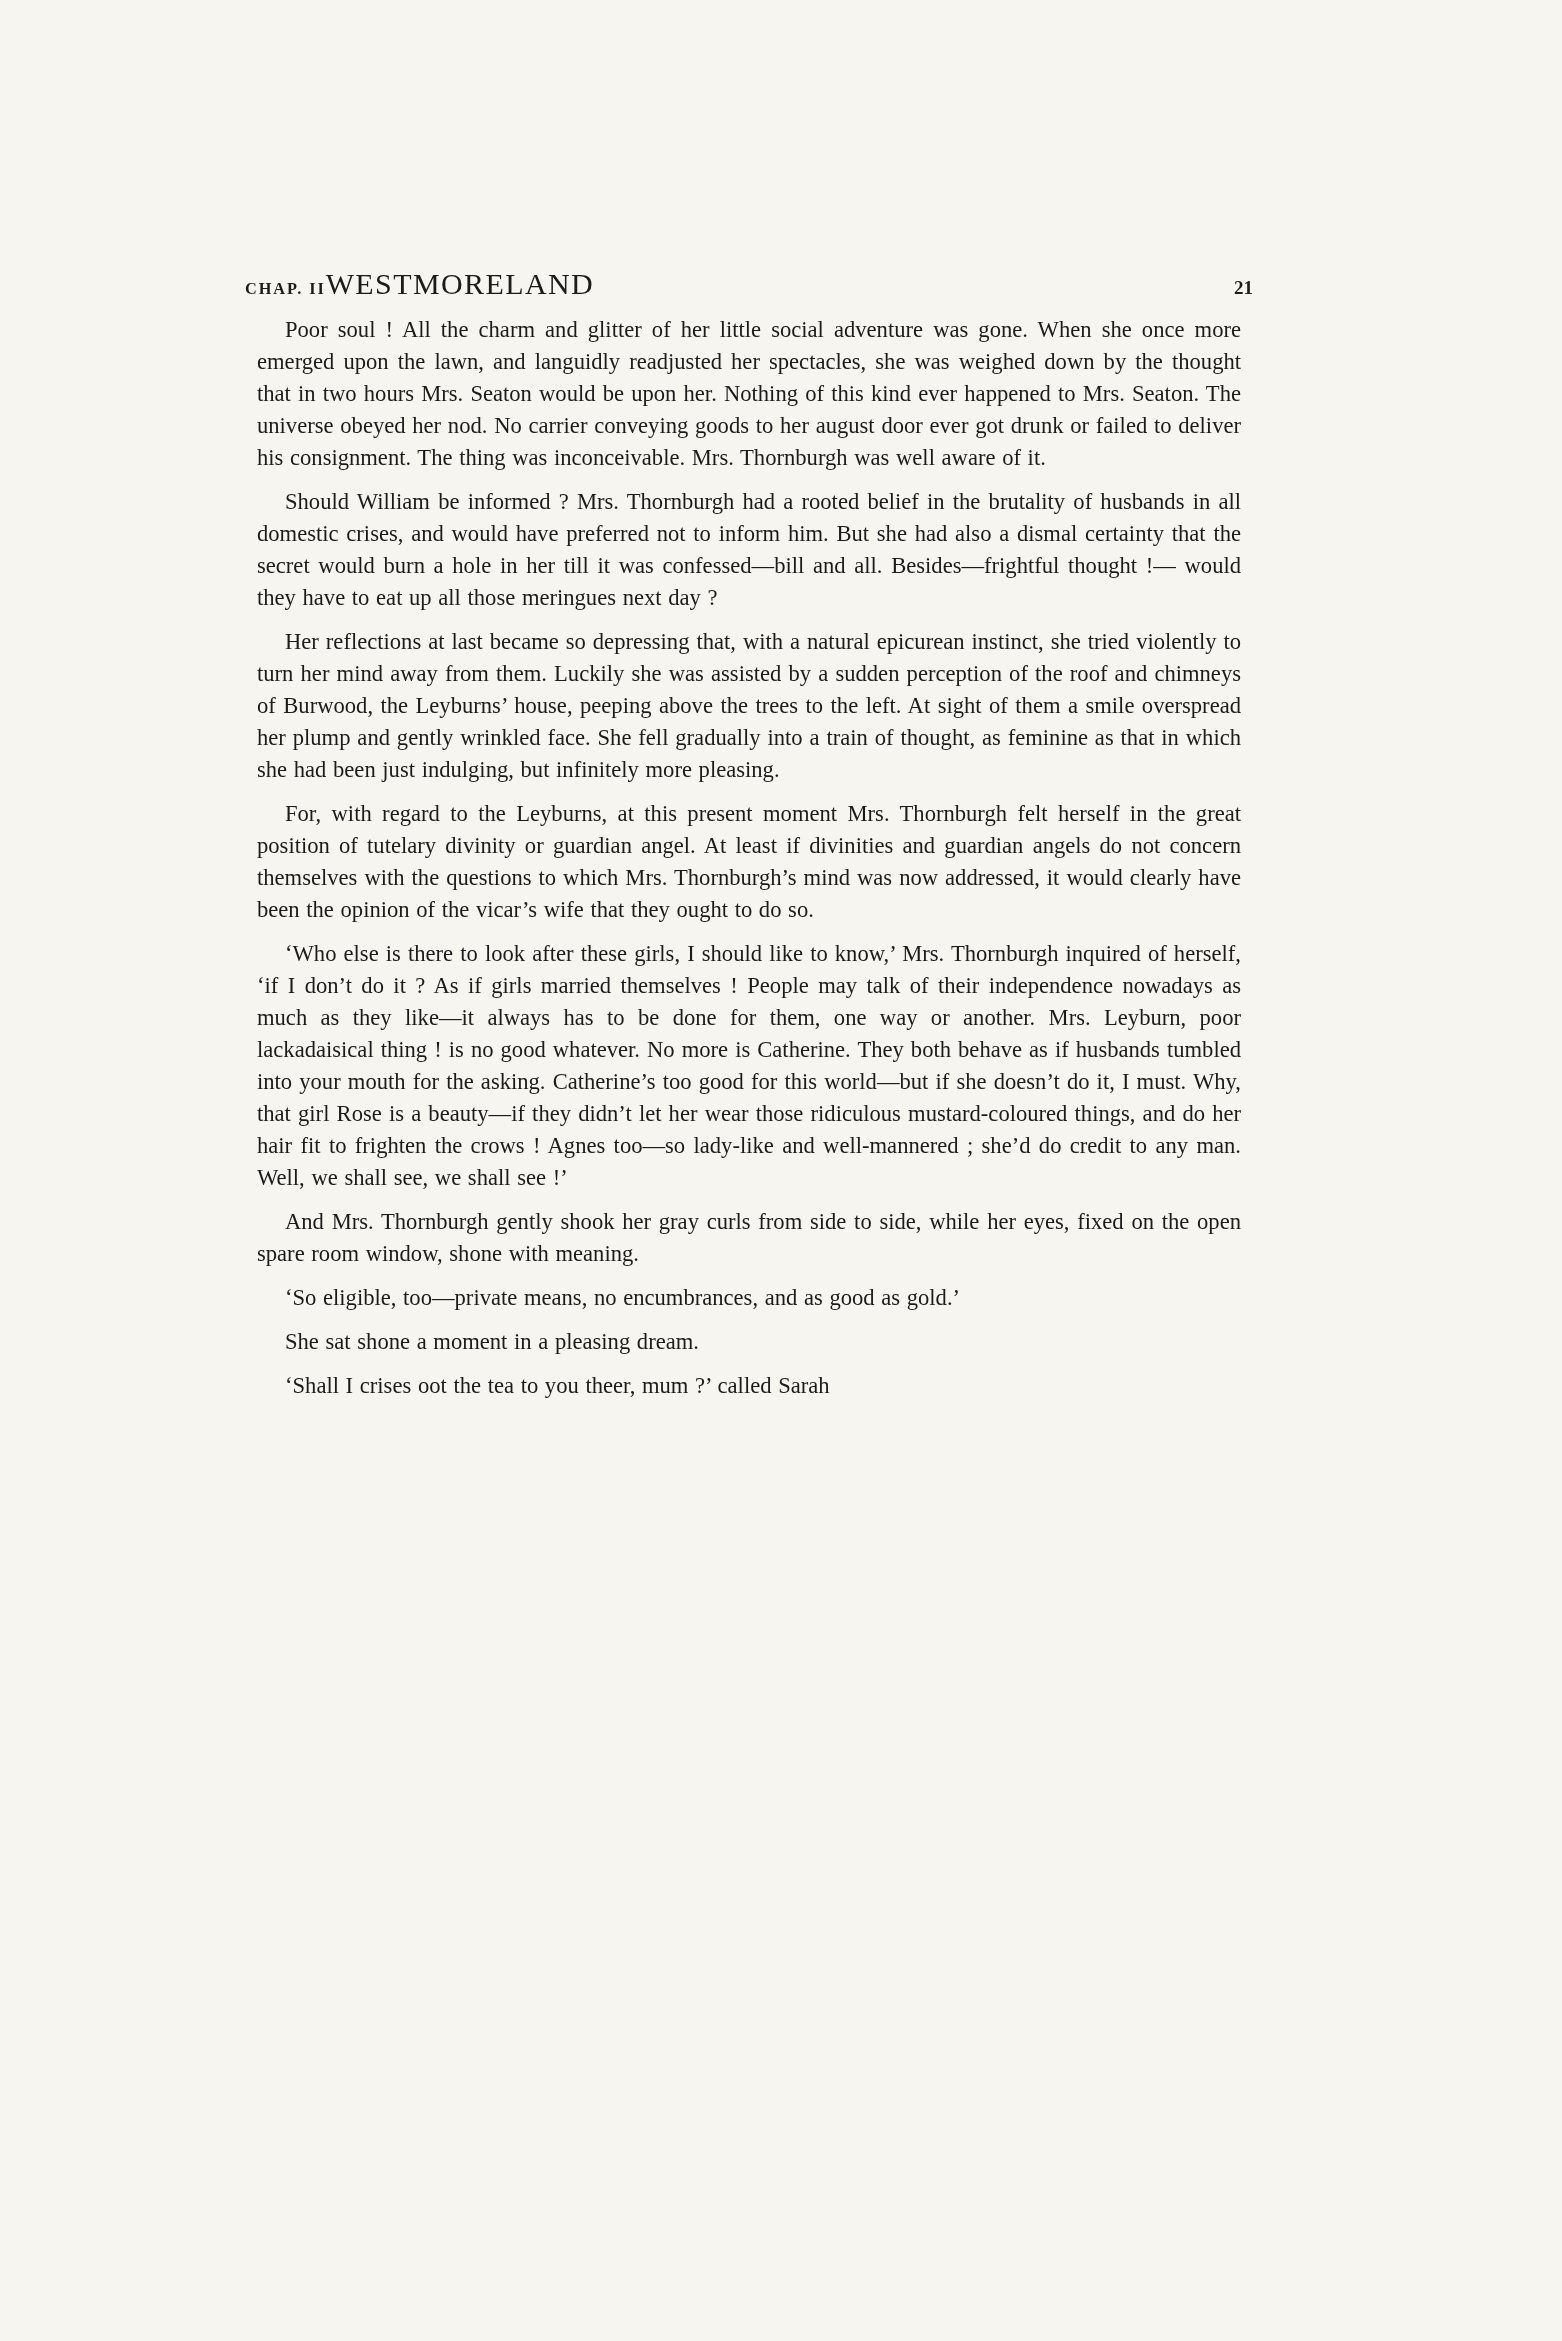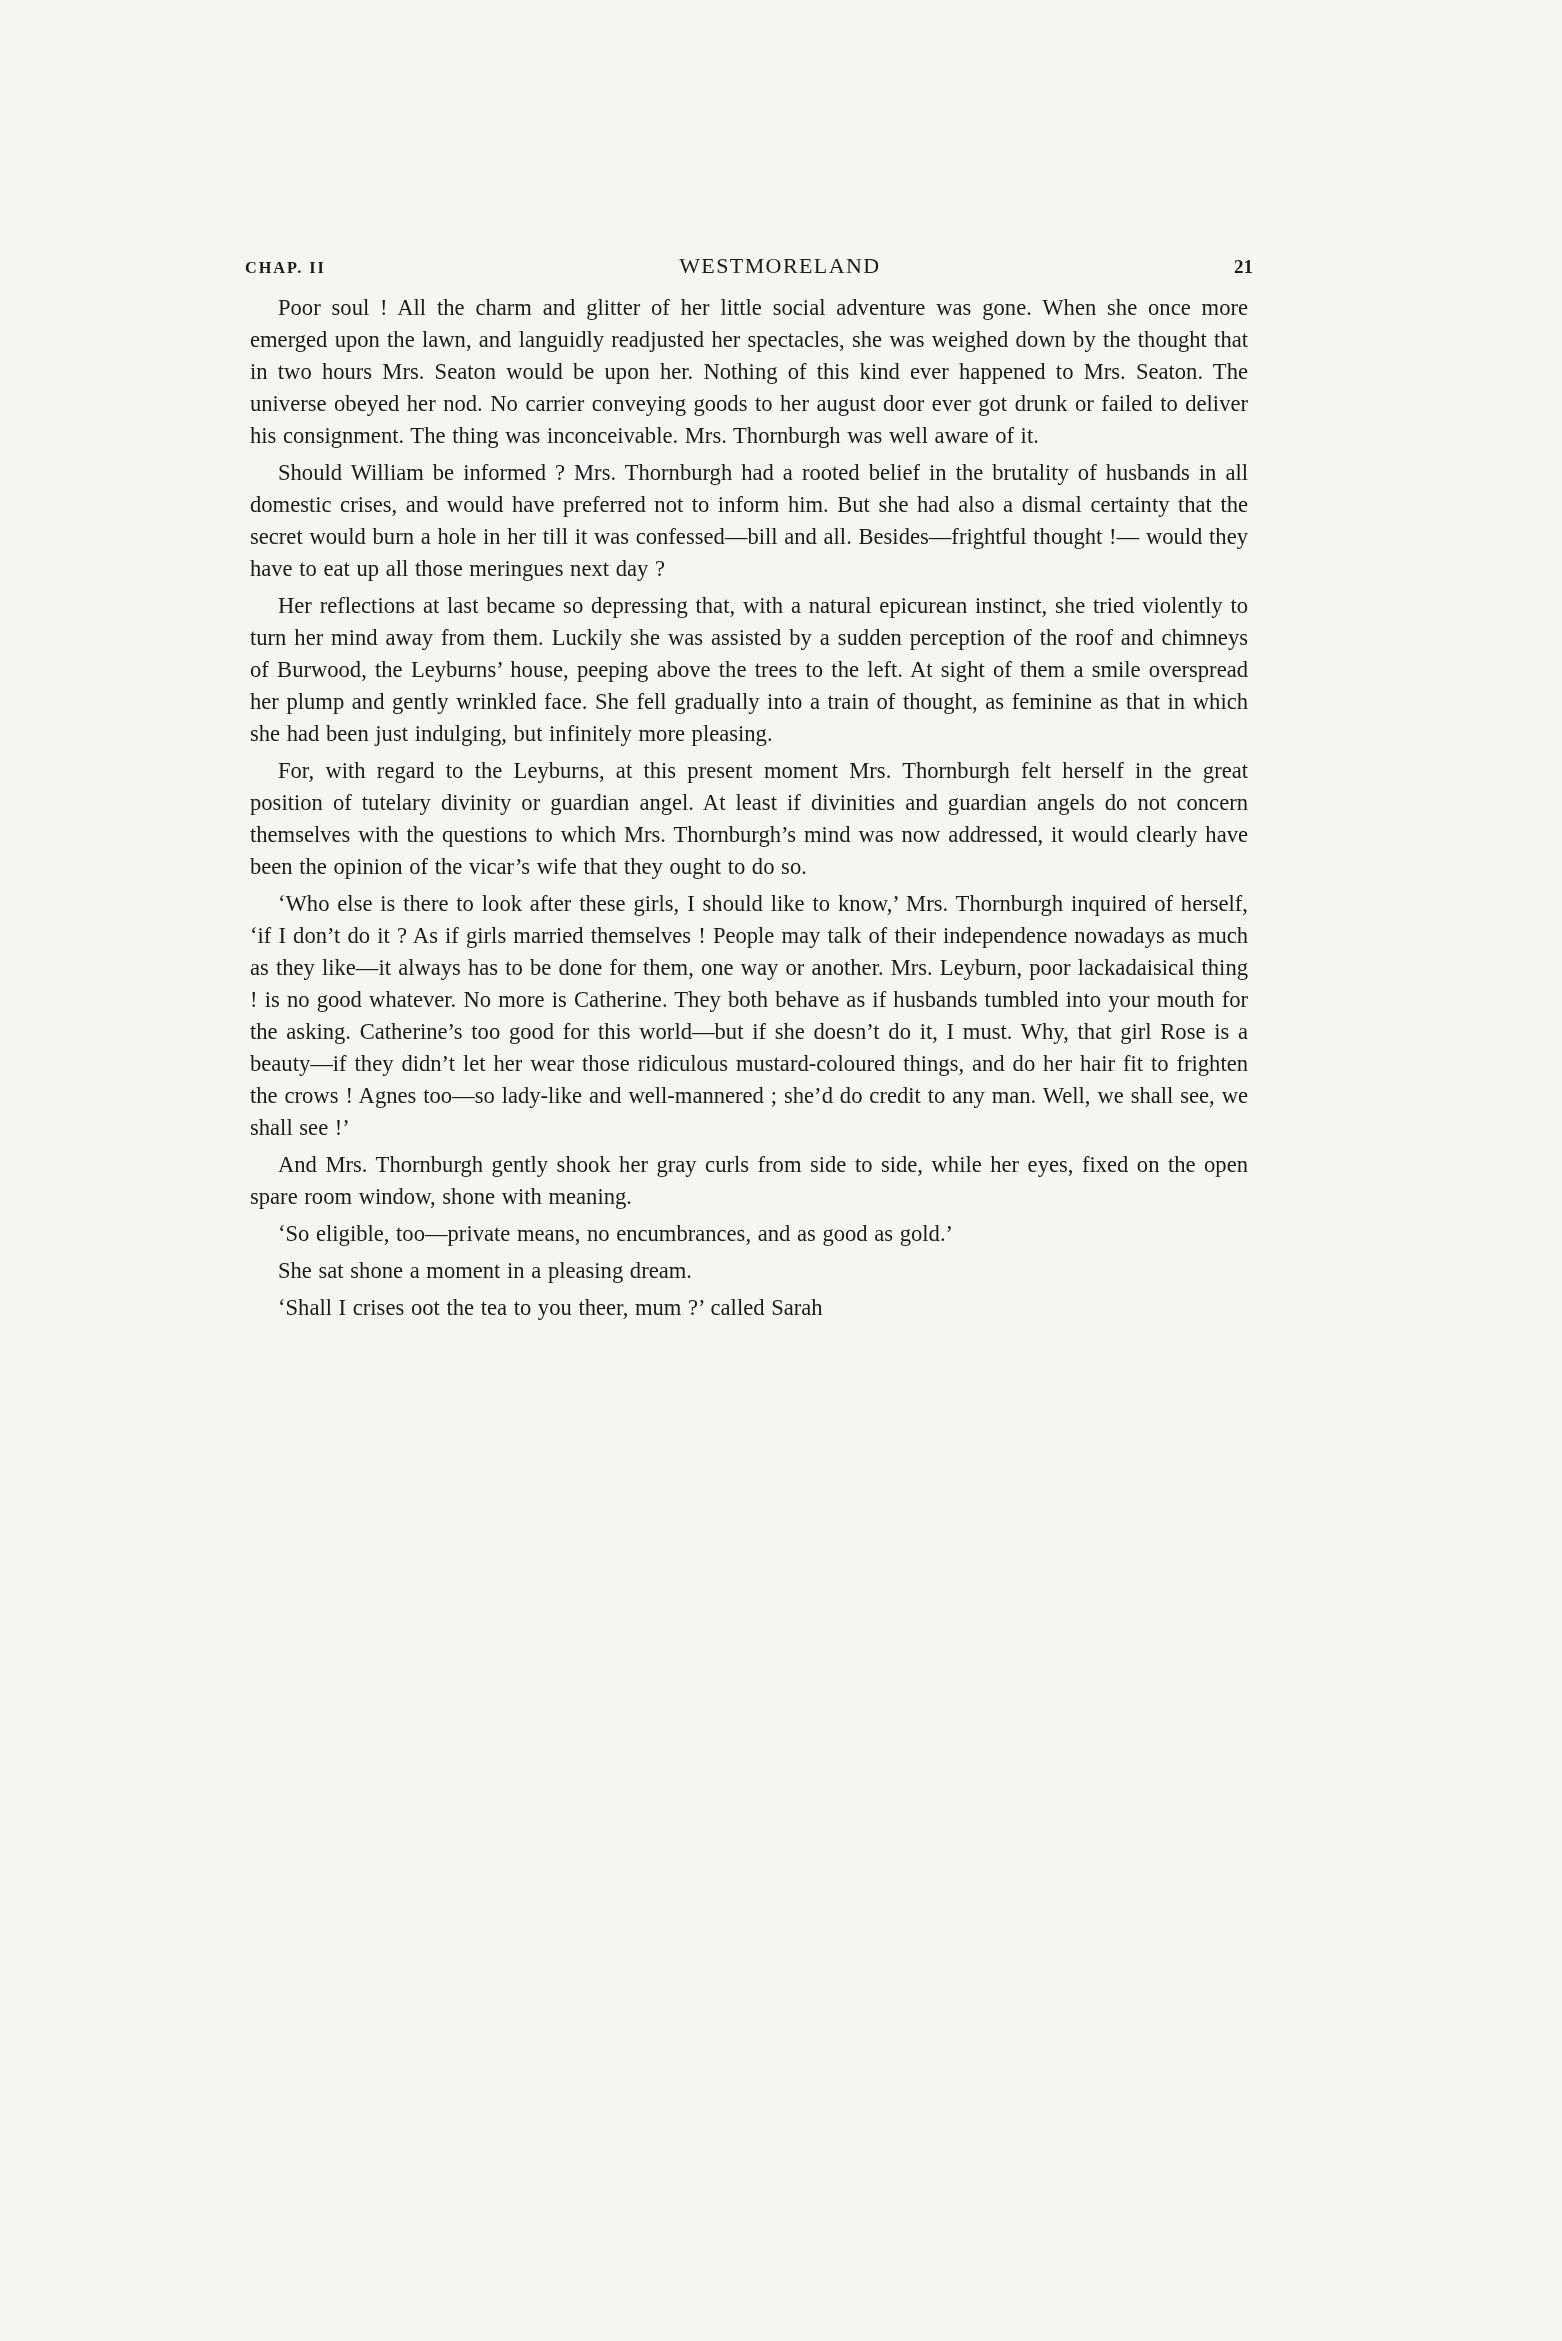--- a/index.html
+++ b/index.html
@@ -28,34 +28,34 @@
     margin-bottom: 12.5px;
   }
   .chapter-label {
     font-size: 16.3px;
     letter-spacing: 1.9px;
     font-weight: bold;
     text-transform: uppercase;
     flex: 0 0 auto;
   }
   .page-title {
-    font-size: 22px;
+    font-size: 30px;
     letter-spacing: 1.4px;
     text-transform: uppercase;
     flex: 1 1 auto;
-    text-align: center;
+    margin-top: 14px;
   }
   .page-number {
     font-size: 19px;
     font-weight: bold;
     flex: 0 0 auto;
     text-align: right;
   }
   .body-text p {
-    margin: 5px;
+    margin: 12px;
     text-indent: 28px;
     text-align: justify;
     font-size: 22.6px;
     line-height: 32px;
     word-spacing: 1px;
   }
   .body-text p span {
     display: inline;
   }
   .italic-word {

